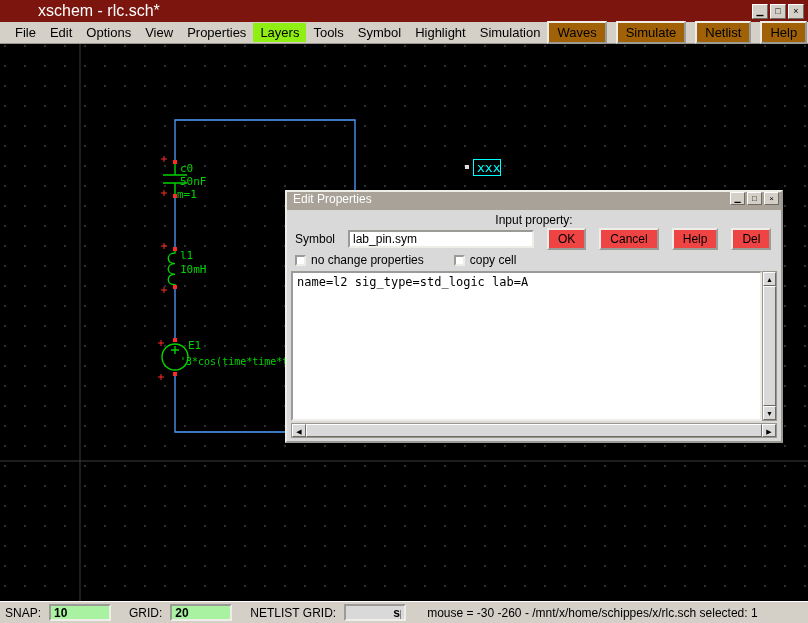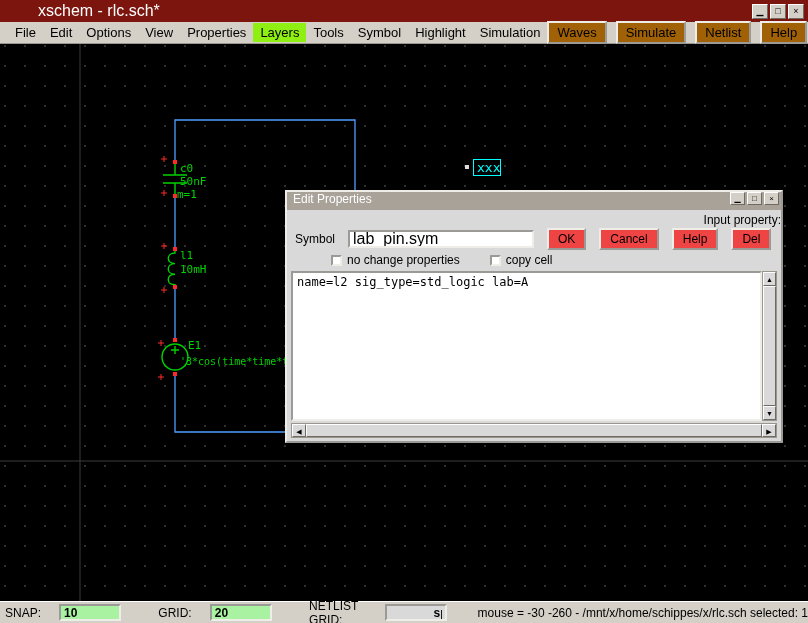--- a/index.html
+++ b/index.html
@@ -35,48 +35,48 @@
 
   
   .dialog { position: absolute; left: 285px; top: 190px; width: 498px; height: 253px;
     background: #d9d9d9; border: 2px outset #efede8; font-size: 12px; color: #000; }
   .dlg-title { height: 18px; background: #a8a299; color: #fff; display: flex;
     align-items: flex-start; padding-left: 6px; font-size: 12px; }
   .dlg-btns { margin-left: auto; display: flex; gap: 2px; padding-right: 2px; }
   .dbtn { width: 15px; height: 13px; background: #d4d0c8; color: #000;
     border: 1px solid; border-color: #fff #6e6a64 #6e6a64 #fff;
     font-size: 8px; line-height: 11px; text-align: center; cursor: default; }
-  .dlg-prompt { text-align: right; padding: 3px 0 1px; height: 17px; }
+  .dlg-prompt { text-align: center; padding: 3px 0 1px; height: 17px; }
   .symbol-row { display: flex; align-items: center; padding: 1px 8px; gap: 13px; height: 23px; }
   .entry { width: 186px; height: 18px; border: 2px inset #efede8; background: #fff;
-    font-size: 16px; font-family: inherit; padding: 0 3px; color: #000; }
+    font-size: 12px; font-family: inherit; padding: 0 3px; color: #000; }
   .btn { padding: 2px 9px; font-size: 12px; background: #ef4444;
     border: 2px outset #efede8; font-family: inherit; color: #000; }
-  .check-row { display: flex; align-items: center; gap: 30px; padding: 3px 8px 2px; height: 19px; margin-left: 36px; }
+  .check-row { display: flex; align-items: center; gap: 30px; padding: 3px 8px 2px; height: 19px; }
   .chk { display: flex; align-items: center; gap: 5px; cursor: default; }
   .box { width: 11px; height: 11px; background: #fff; border: 2px inset #efede8; }
   .text-wrap { position: absolute; left: 4px; right: 4px; top: 79px; bottom: 20px; display: flex; border-radius: 18px; }
   .textarea { flex: 1; background: #fff; border: 2px inset #efede8; color: #000;
     font-family: "DejaVu Sans Mono", monospace; font-size: 12px; padding: 2px 4px;
     overflow: hidden; white-space: pre-wrap; }
   .vscroll { width: 15px; display: flex; flex-direction: column;
     background: #c6c2ba; border: 1px solid #9a968e; }
   .sarrow { display: block; height: 14px; background: #d9d9d9; color: #000;
     border: 1px solid; border-color: #fff #6e6a64 #6e6a64 #fff;
     font-size: 7px; line-height: 13px; text-align: center; }
   .sarrow.h { width: 14px; height: 13px; flex: 0 0 14px; }
   .vthumb { flex: 1; background: #d9d9d9; border: 1px solid; border-color: #fff #6e6a64 #6e6a64 #fff; }
   .hscroll { position: absolute; left: 4px; right: 4px; bottom: 3px; height: 15px;
     display: flex; background: #c6c2ba; border: 1px solid #9a968e; }
   .hthumb { flex: 1; background: #d9d9d9; border: 1px solid; border-color: #fff #6e6a64 #6e6a64 #fff; }
 
   
   .statusbar { position: absolute; bottom: 0; left: 0; right: 0; height: 22px;
     background: #d4d0c8; border-top: 1px solid #fff; display: flex; align-items: center;
-    font-size: 12px; color: #000; gap: 18px; padding-left: 5px; }
+    font-size: 12px; color: #000; gap: 8px; padding-left: 5px; }
   .sfield { height: 17px; border: 2px inset #efede8; font-size: 12px;
     font-family: inherit; padding: 0 3px; color: #000; font-weight: bold; }
   .sfield.green { background: #a9f2a2; width: 62px; }
   .sfield.grey { background: #d9d9d9; width: 62px; padding-left: 47px; }
   .s-gap { width: 2px; }
   .status-text { margin-left: 13px; white-space: nowrap; }
 </style>
 </head>
 <body>
 

